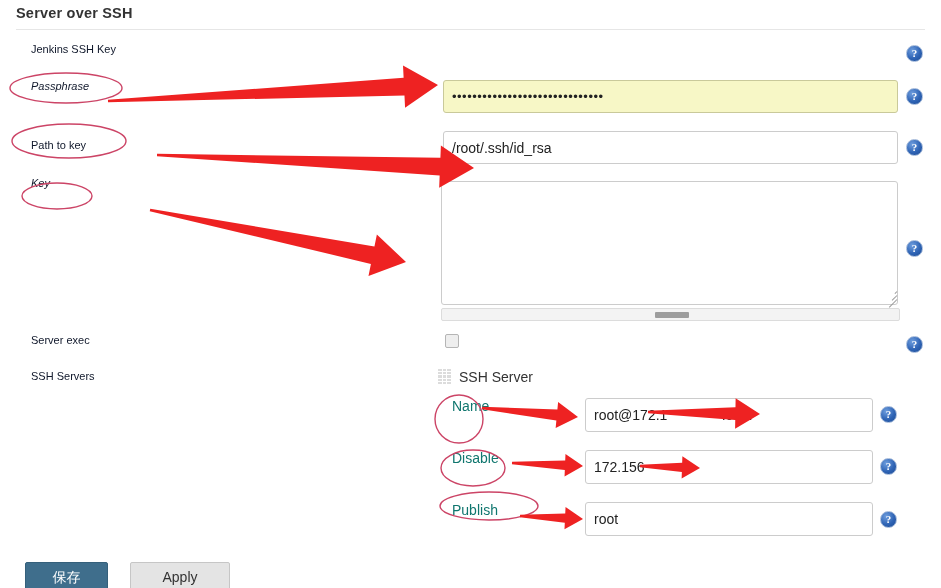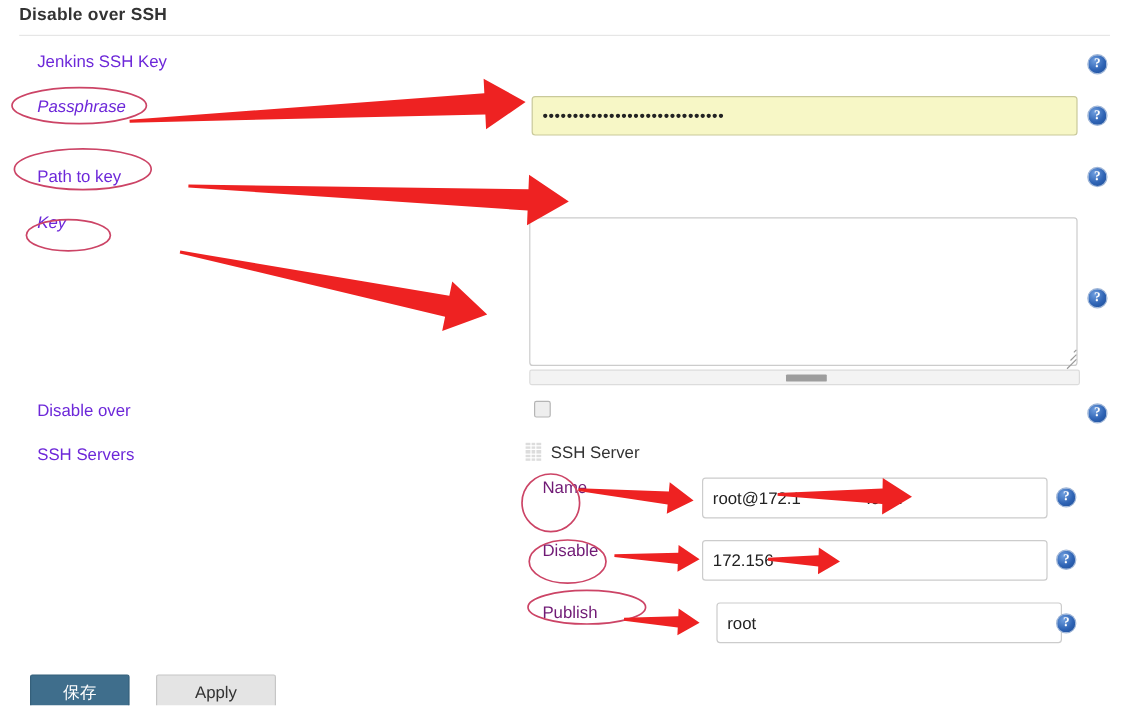--- a/index.html
+++ b/index.html
@@ -32,22 +32,22 @@
     left: 16px;
     top: 29px;
     width: 909px;
     height: 1px;
     background: #e6e6e6;
   }
 
   
   .label {
     position: absolute;
-    font-size: 14px;
-    color: #6d28d9;
+    font-size: 11px;
+    color: #0f172a;
     white-space: nowrap;
   }
   .lbl-jenkins { left: 31px; top: 43px; }
   .lbl-pass    { left: 31px; top: 80px; font-style: italic; }
   .lbl-path    { left: 31px; top: 139px; }
   .lbl-key     { left: 31px; top: 177px; font-style: italic; }
   .lbl-disable { left: 31px; top: 334px; }
   .lbl-servers { left: 31px; top: 370px; }
 
   
@@ -155,33 +155,33 @@
     background: #dcdcdc;
     border-radius: 0;
   }
   .server-head-label {
     font-size: 14px;
     color: #333;
   }
   .sublabel {
     position: absolute;
     font-size: 14px;
-    color: #701a75;
+    color: #0f766e;
   }
   .sl-name { left: 452px; top: 398px; }
   .sl-host { left: 452px; top: 450px; }
   .sl-user { left: 452px; top: 502px; }
 
   .txt.srv {
     left: 585px;
     width: 288px; height: 34px;
   }
   .txt.srv-name { top: 398px; }
   .txt.srv-host { top: 450px; }
-  .txt.srv-user { top: 502px; margin-left: 12px; }
+  .txt.srv-user { top: 502px; }
 
   
   .help {
     position: absolute;
     width: 17px; height: 17px;
     border-radius: 50%;
     background: radial-gradient(circle at 35% 30%, #6f9ede 0%, #2f64b5 55%, #1b4a94 100%);
     border: 1px solid #9fb6d8;
     color: #fff;
     font-size: 11px;
@@ -231,31 +231,32 @@
     left: 0; top: 0;
     width: 941px; height: 588px;
     pointer-events: none;
   }
 </style>
 </head>
 <body>
 
 <div id="page">
 
-  <div class="section-title">Disable over SSH</div>
+  <div class="section-title">Server over SSH</div>
   <div class="title-rule"></div>
 
   <div class="label lbl-jenkins">Jenkins SSH Key</div>
   <div class="label lbl-pass">Passphrase</div>
   <div class="label lbl-path">Path to key</div>
   <div class="label lbl-key">Key</div>
-  <div class="label lbl-disable">Disable over</div>
+  <div class="label lbl-disable">Server exec</div>
   <div class="label lbl-servers">SSH Servers</div>
 
   <input class="txt pass" type="text" readonly="" value="••••••••••••••••••••••••••••••" style="">
+  <input class="txt path" type="text" readonly="" value="/root/.ssh/id_rsa" style="">
 
   <div class="ta-wrap">
     <textarea class="ta" style=""></textarea>
     <div class="ta-resize">
         <i></i>
         <i></i>
         <i></i>
       </div>
     <div class="hscroll">
       <div class="thumb"></div>

